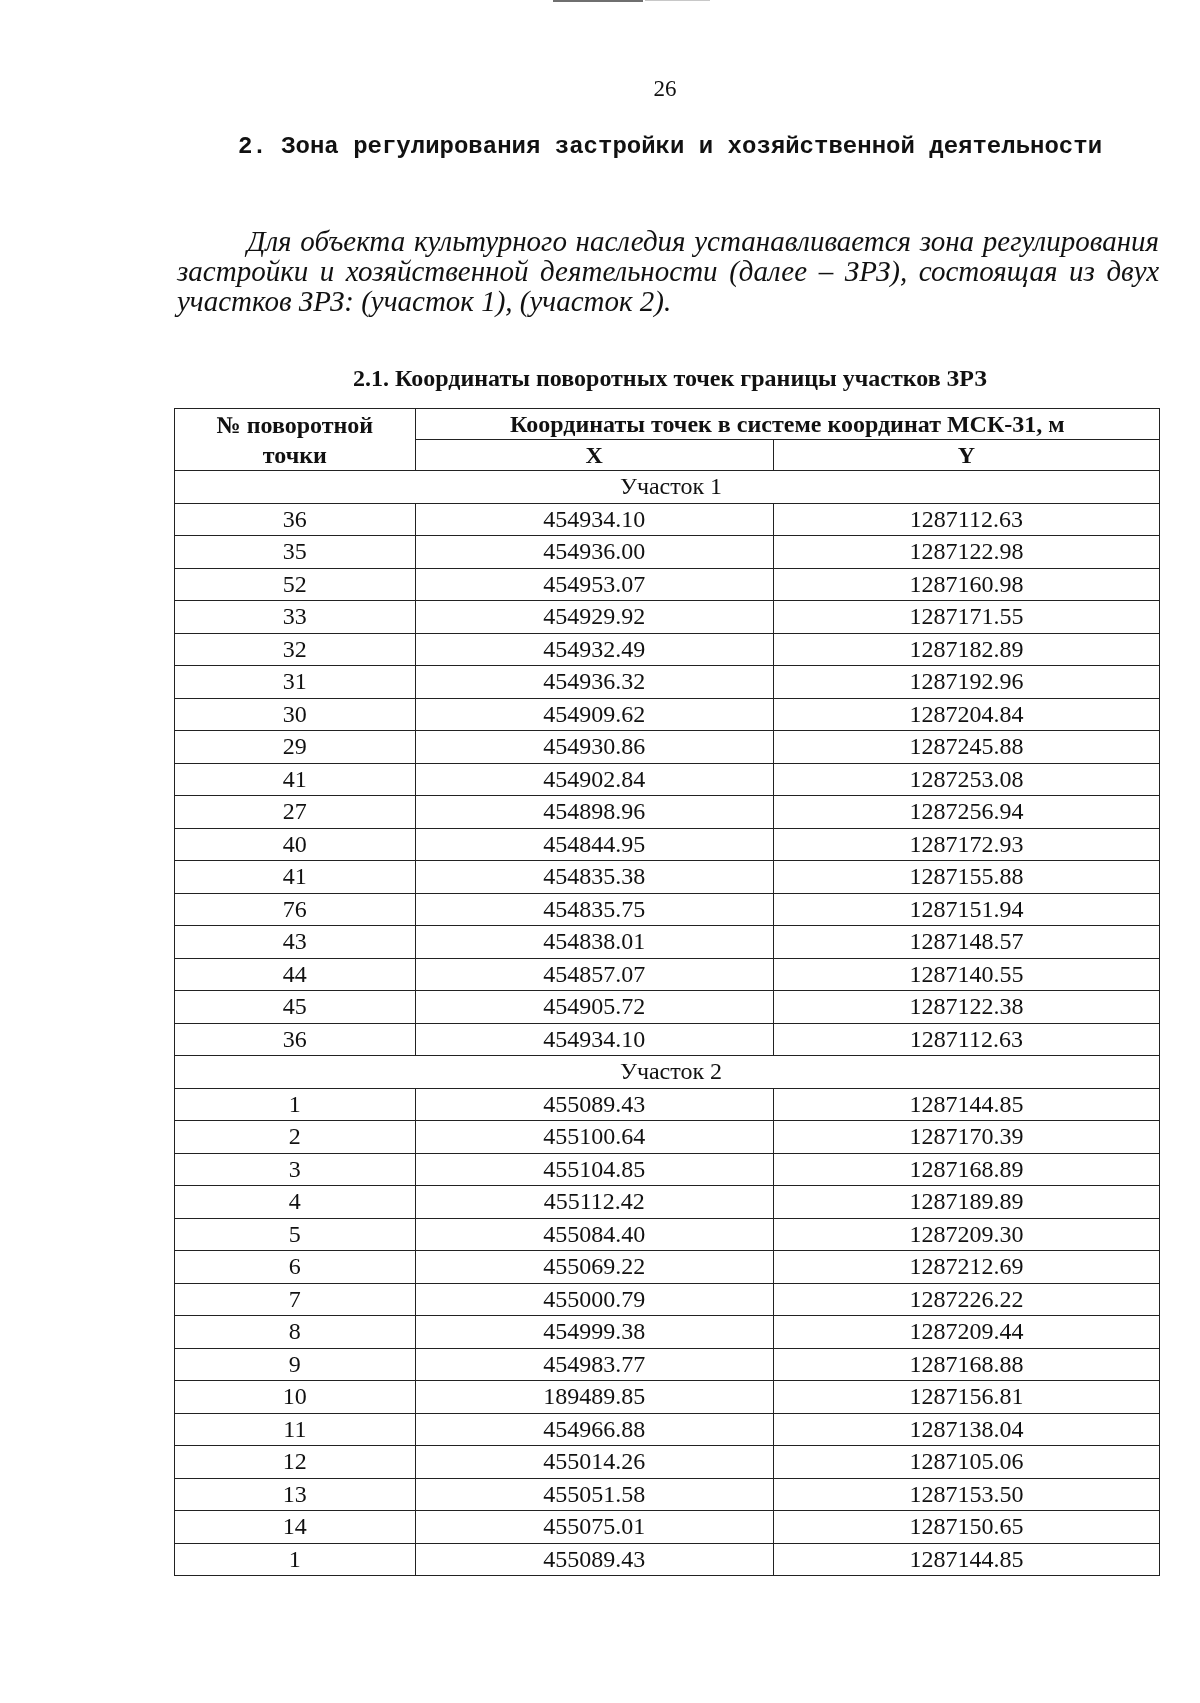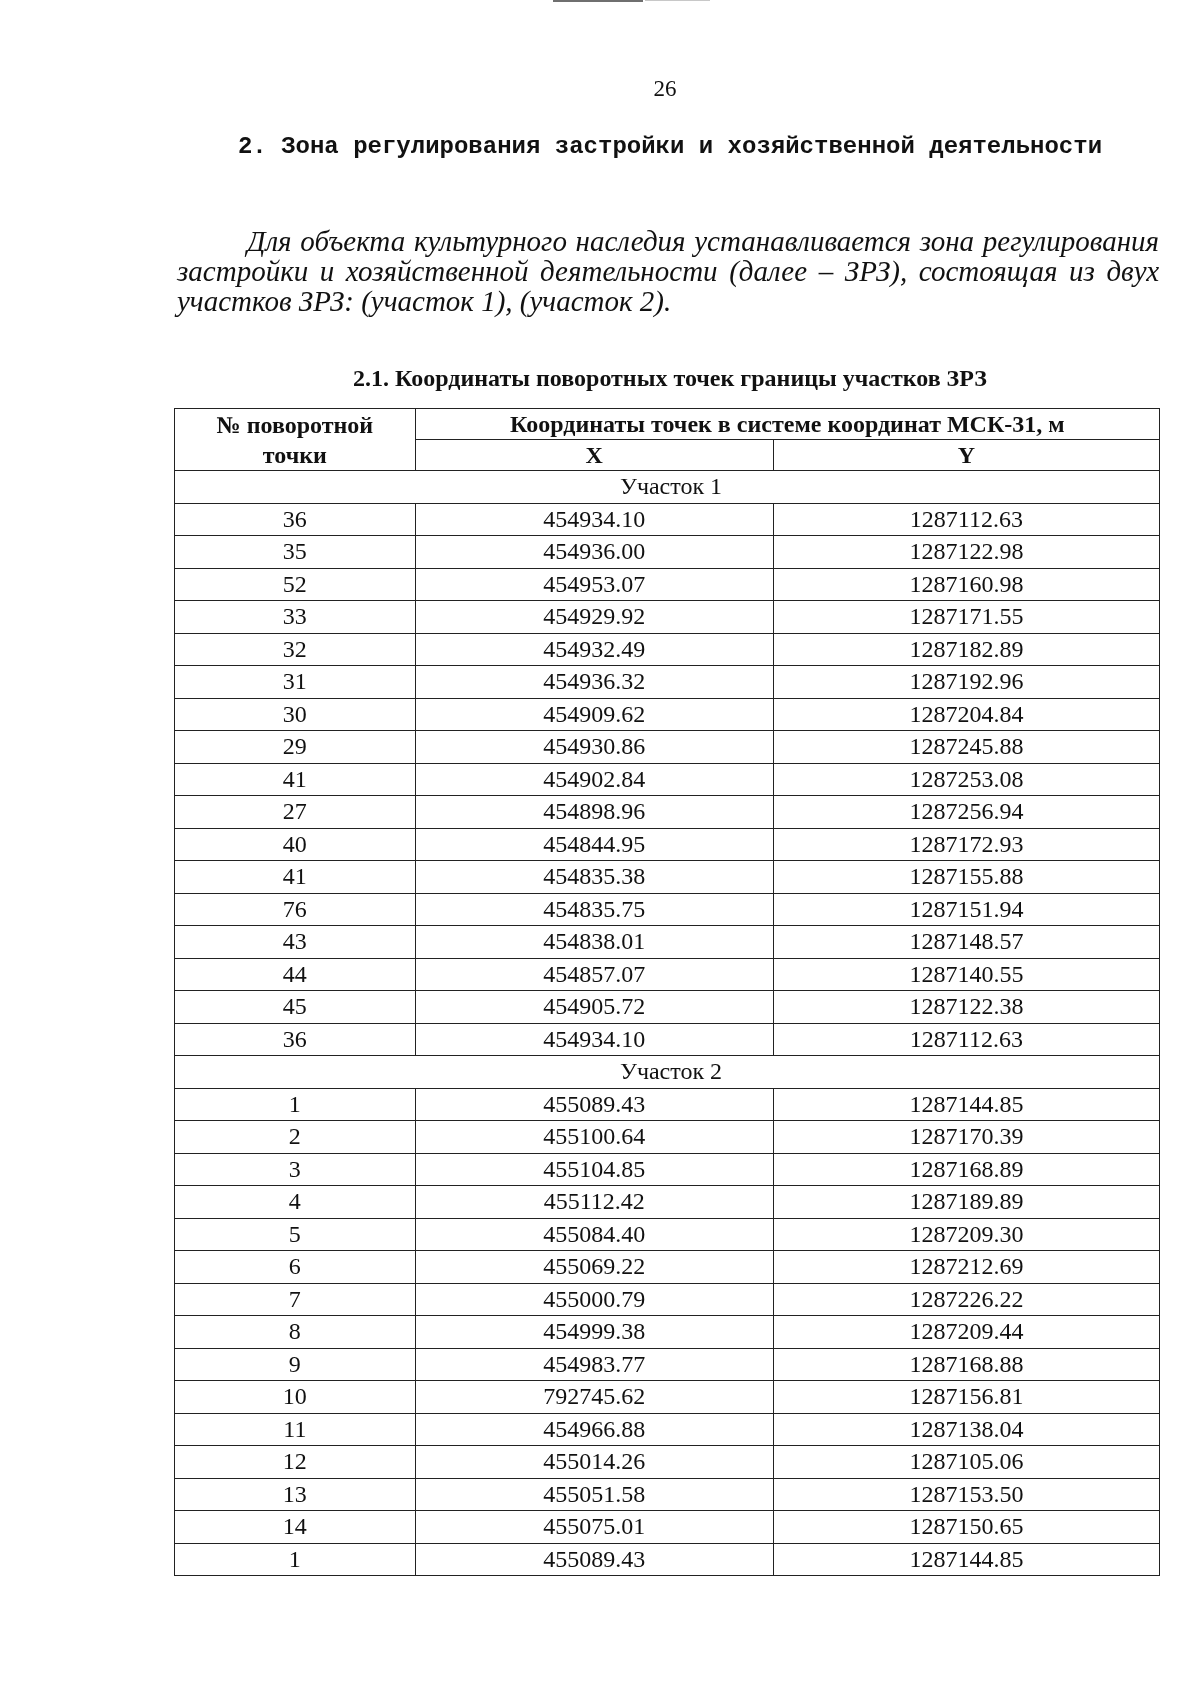--- a/index.html
+++ b/index.html
@@ -268,21 +268,21 @@
         <td>454999.38</td>
         <td>1287209.44</td>
       </tr>
       <tr>
         <td>9</td>
         <td>454983.77</td>
         <td>1287168.88</td>
       </tr>
       <tr>
         <td>10</td>
-        <td>792745.62</td>
+        <td>189489.85</td>
         <td>1287156.81</td>
       </tr>
       <tr>
         <td>11</td>
         <td>454966.88</td>
         <td>1287138.04</td>
       </tr>
       <tr>
         <td>12</td>
         <td>455014.26</td>

